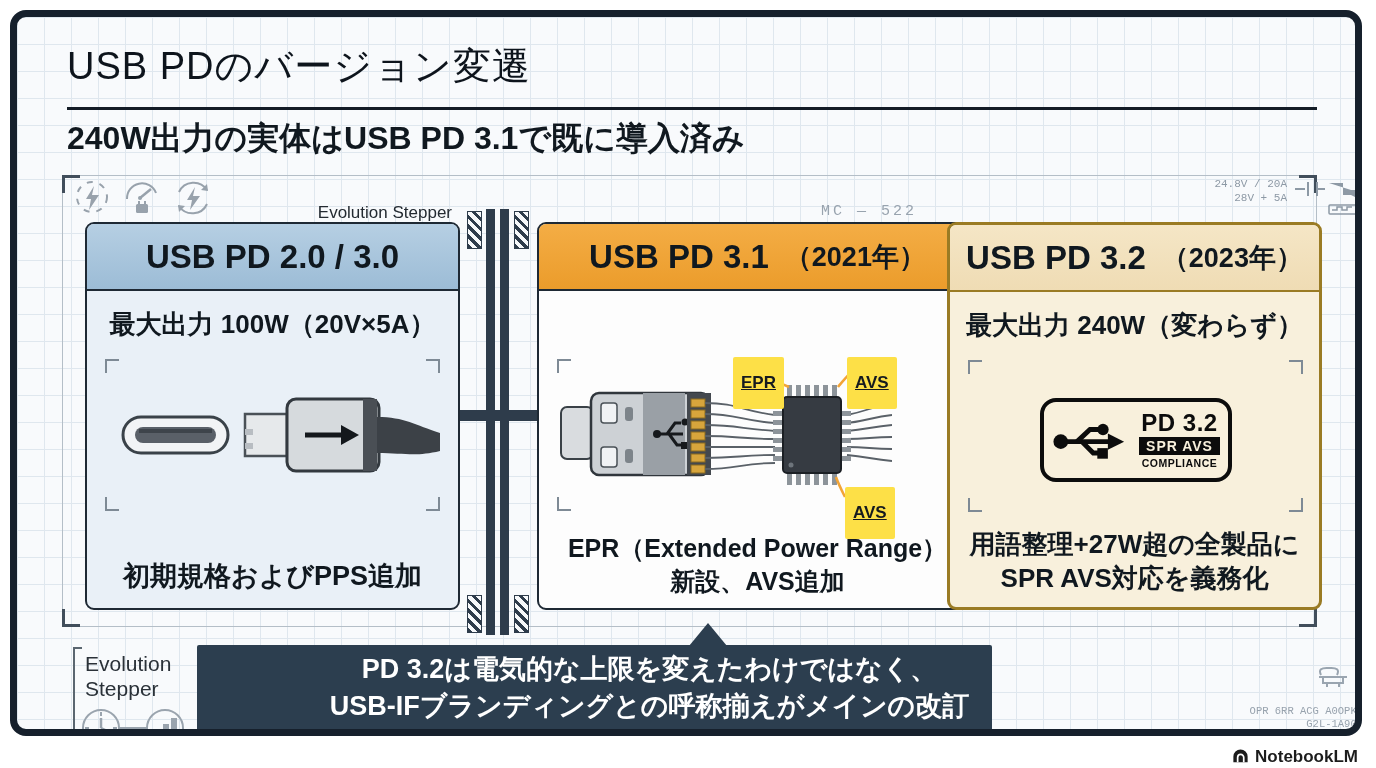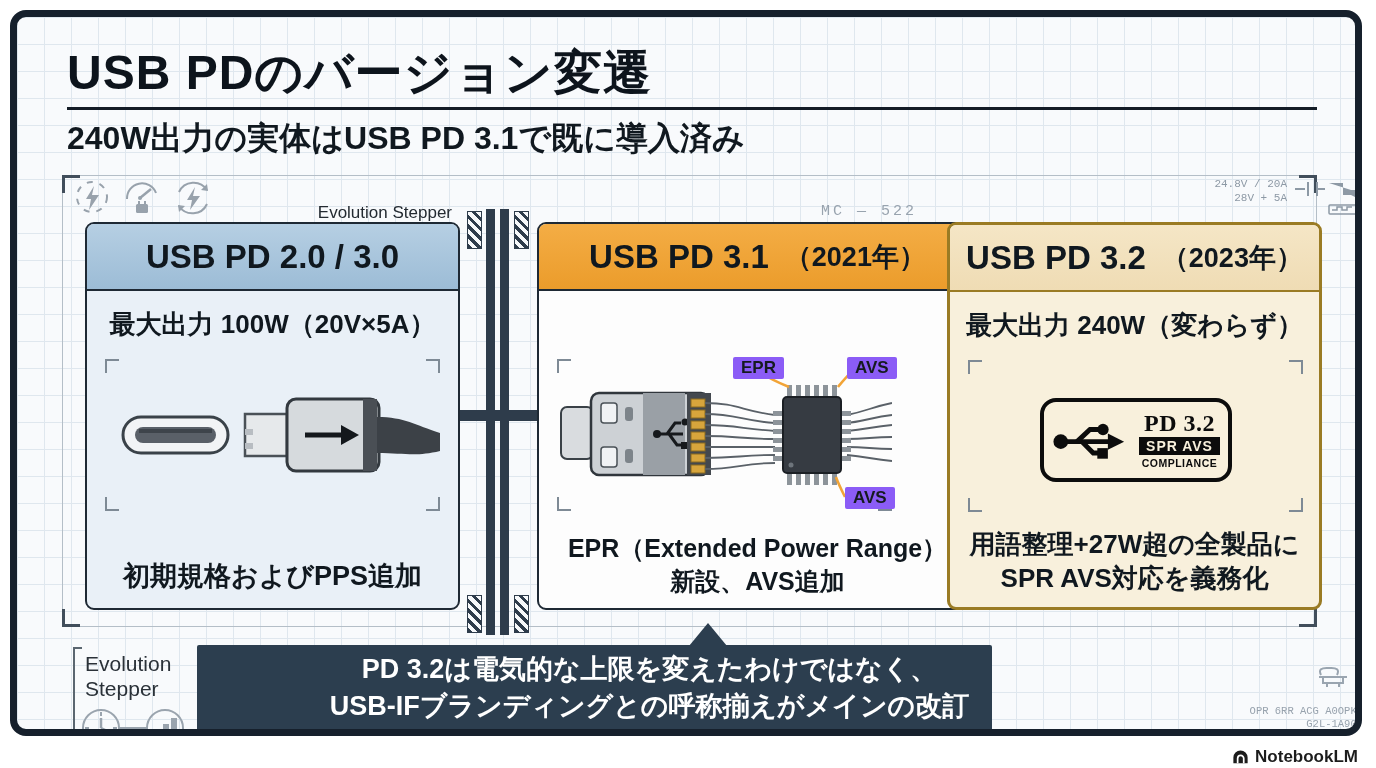--- a/index.html
+++ b/index.html
@@ -9,21 +9,21 @@
 
   
   .slide { position:absolute; left:10px; top:10px; width:1352px; height:726px;
     border:7px solid #16202c; border-radius:16px;
     background-color:#f8fafc;
     background-image:
       linear-gradient(#dfe7ee 1px, transparent 1px),
       linear-gradient(90deg, #dfe7ee 1px, transparent 1px);
     background-size:27px 27px; overflow:hidden; }
 
-  .title { position:absolute; left:50px; top:24px; font-size:48px; font-weight:700;
+  .title { position:absolute; left:50px; top:24px; font-size:38px; font-weight:400;
     color:#0d141c; letter-spacing:1px;text-align:right; }
   .title-rule { position:absolute; left:50px; top:90px; width:1250px; height:3px; background:#141c26; }
   .subtitle { position:absolute; left:50px; top:100px; font-size:32px; font-weight:700; color:#10181f; }
 
   
   .dframe { position:absolute; left:45px; top:158px; width:1255px; height:452px;
     border:1px solid #b4bec7; }
   .corner { position:absolute; width:18px; height:18px; border:0 solid #414e5b; }
   .corner.tl { border-left-width:3px; border-top-width:3px; }
   .corner.tr { border-right-width:3px; border-top-width:3px; }
@@ -69,28 +69,28 @@
   #card2 .card-desc { font-size:25px; line-height:33px; bottom:10px; }
   #card3 { left:930px; border:3px solid #9a7b24; background:#f8f0dc; }
   #card3 .card-header { background:linear-gradient(#f5e6c6,#efdcb4); border-bottom:2px solid #9a7b24; }
   #card3 .card-desc { font-size:26px; line-height:34px; bottom:12px; }
 
   
   .pd-logo { position:absolute; left:50%; top:38px; transform:translateX(-50%);
     width:192px; height:84px; border:4px solid #0c0c0c; border-radius:16px;
     display:flex; align-items:center; justify-content:center; gap:10px; background:#f8f0dc; }
   .pd-logo-col { display:flex; flex-direction:column; align-items:center; }
-  .pd-l1 { font-size:24px; font-weight:700; color:#0c0c0c; line-height:24px; letter-spacing:0.5px;font-family:Liberation Serif, serif;}
+  .pd-l1 { font-size:24px; font-weight:700; color:#0c0c0c; line-height:24px; letter-spacing:0.5px;}
   .pd-l2 { font-size:14px; font-weight:700; color:#f8f0dc; background:#0c0c0c; padding:1px 7px;
     margin-top:2px; letter-spacing:1px; }
   .pd-l3 { font-size:10.5px; font-weight:700; color:#0c0c0c; margin-top:2px; letter-spacing:0.5px; }
 
   
-  .chip-label { position:absolute; background:#8b5cf6; color:#151a1f; font-size:17px; font-weight:700;
-    padding:1px 8px; border-radius:2px; }
+  .chip-label { position:absolute; background:#fde047; color:#151a1f; font-size:17px; font-weight:700;
+    padding:16px 8px; border-radius:2px;text-decoration:underline; }
 
   
   .callout { position:absolute; left:180px; top:628px; width:795px; height:86px; background:#2c3e4f;
     box-shadow:0 7px 0 #1a2835; border-radius:2px; }
   .callout-tail { position:absolute; left:492px; top:-22px; width:0; height:0;
     border-left:19px solid transparent; border-right:19px solid transparent;
     border-bottom:23px solid #2c3e4f; }
   .callout-text { padding:6px 0 0 110px; text-align:center; color:#ffffff;
     font-size:27px; font-weight:700; line-height:37px; }
 
@@ -100,21 +100,21 @@
     border-left:2px solid #5a6670; border-top:2px solid #5a6670; border-bottom:2px solid #5a6670; }
   .stepper-icons { position:absolute; left:62px; top:688px; }
 
   
   .br-tech { position:absolute; left:1150px; top:688px; width:196px; text-align:right;
     font-size:10.5px; line-height:13px; color:#97a2ad; font-family:"Liberation Mono","DejaVu Sans Mono",monospace; }
   .br-badge { display:inline-block; background:#8c97a2; color:#ffffff; padding:0 3px; font-weight:700; }
   .br-icon { position:absolute; left:1296px; top:648px; }
 
   
-  .nblm { position:absolute; right:18px; bottom:1px; display:flex; align-items:flex-end; gap:5px;
+  .nblm { position:absolute; right:18px; bottom:1px; display:flex; align-items:flex-start; gap:5px;
     font-size:17px; font-weight:700; color:#1c1c1c; }
 </style>
 </head>
 <body>
 
 <div class="stage">
   <div class="slide">
 
     <div class="title">USB PDのバージョン変遷</div>
     <div class="title-rule"></div>

